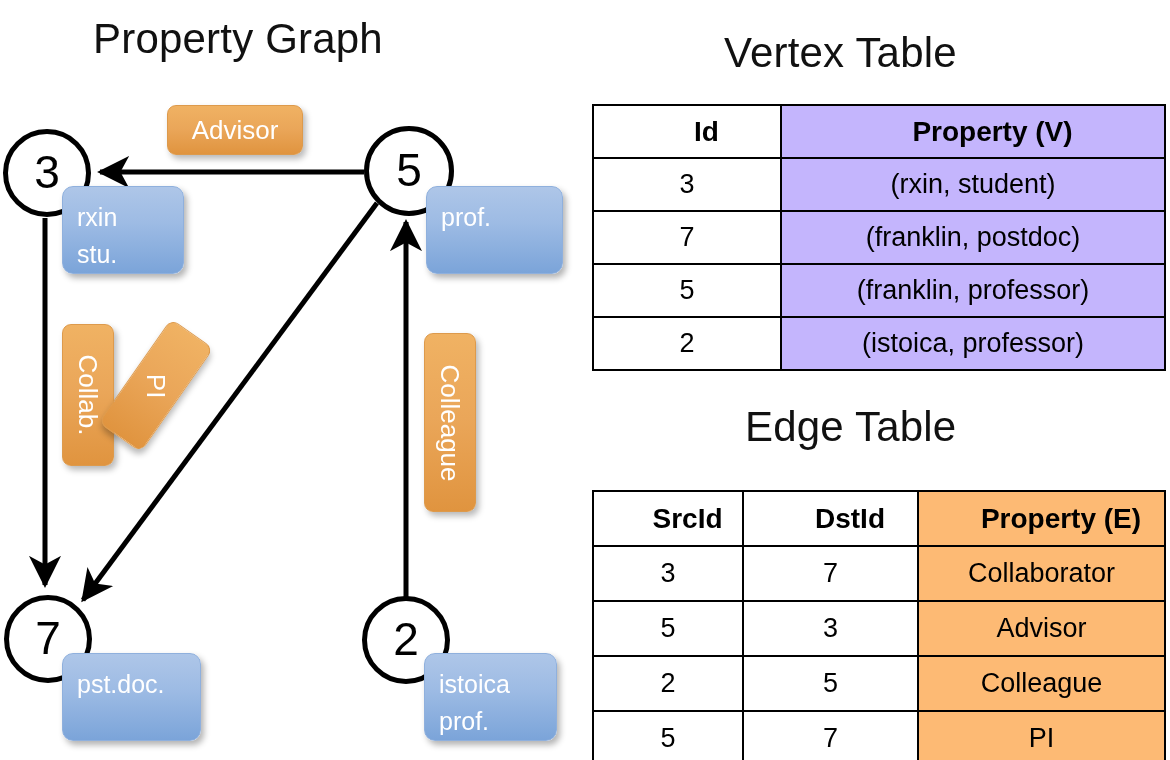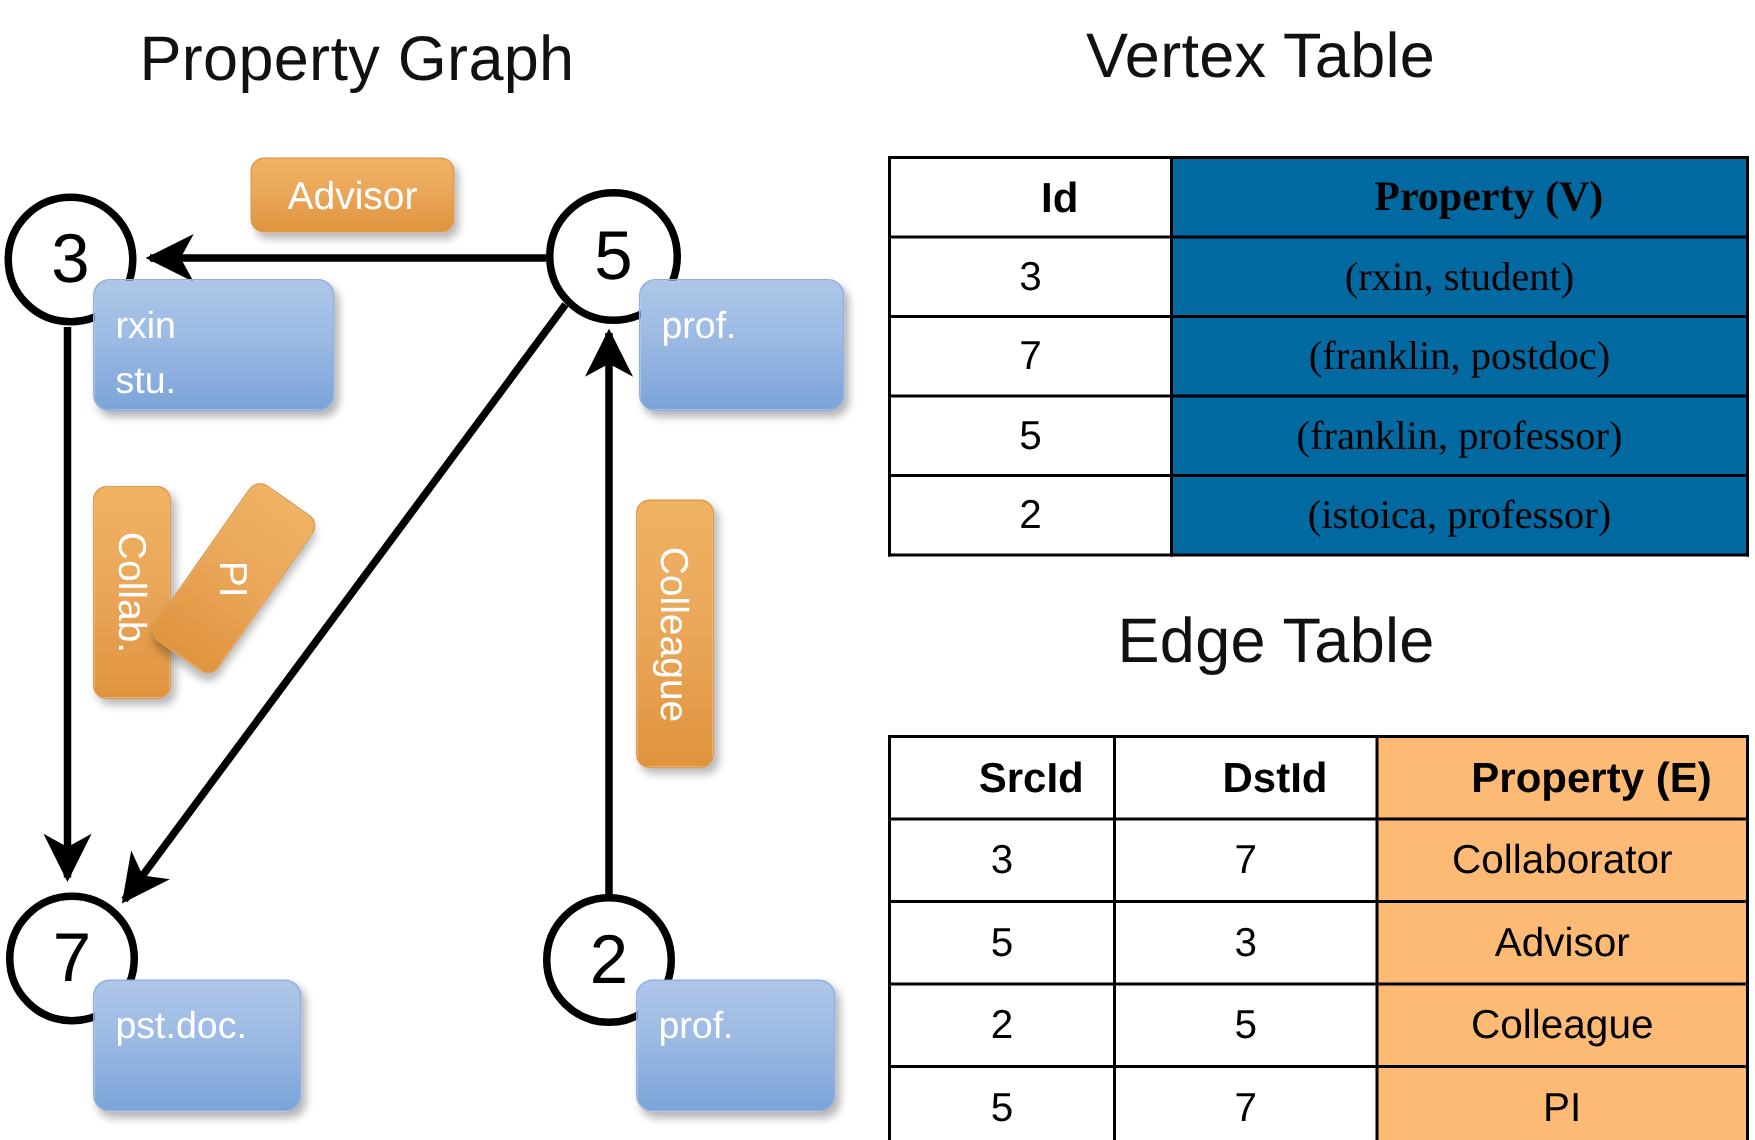--- a/index.html
+++ b/index.html
@@ -21,21 +21,21 @@
     position: absolute;
     font-family: "Liberation Sans", sans-serif;
     font-weight: 300;
     font-size: 42px;
     line-height: 1;
     letter-spacing: 0.2px;
     color: #111111;
     white-space: nowrap;
   }
   #title-property-graph { left: 93px;  top: 18px; }
-  #title-vertex-table   { left: 724px; top: 16px; }
+  #title-vertex-table   { left: 724px; top: 32px; }
   #title-edge-table     { left: 745px; top: 406px; }
 
   
   #graph-canvas {
     position: absolute;
     left: 0; top: 0;
     width: 585px;
     height: 760px;
   }
   #graph-svg { position: absolute; left: 0; top: 0; }
@@ -74,21 +74,21 @@
     box-shadow: 3px 4px 6px rgba(0,0,0,0.30);
     box-sizing: border-box;
     color: #ffffff;
     font-family: "Liberation Sans", sans-serif;
     font-weight: 300;
     font-size: 25px;
     line-height: 1.48;
     padding: 12px 0 0 14px;
     z-index: 4;
   }
-  #prop-rxin     { left: 62px;  top: 186px; width: 161px; height: 88px; }
+  #prop-rxin     { left: 62px;  top: 186px; width: 122px; height: 88px; }
   #prop-franklin { left: 426px; top: 186px; width: 137px; height: 88px; }
   #prop-jgonzal  { left: 62px;  top: 653px; width: 139px; height: 88px; }
   #prop-istoica  { left: 424px; top: 653px; width: 133px; height: 88px; }
 
   
   .edge-chip {
     position: absolute;
     border-radius: 9px;
     background: linear-gradient(to bottom, #f0b263 0%, #eaa659 48%, #e0943f 100%);
     border: 1px solid #dd9a4c;
@@ -126,21 +126,21 @@
     font-weight: 300;
     font-size: 27px;
     color: #000000;
     padding: 0;
   }
   .data-table th {
     font-weight: bold;
     font-size: 28px;
     padding-left: 39px;
   }
-  .cell-blue   { background: #0369a1; font-family: Liberation Serif, serif; }
+  .cell-blue   { background: #c4b5fd; }
   .cell-orange { background: #fdba74; }
   .cell-white  { background: #ffffff; }
 
   #vertex-table { left: 592px; top: 104px; width: 572px; }
   #vertex-table .col-id   { width: 188px; }
   #vertex-table .col-prop { width: 384px; }
   #vertex-table th, #vertex-table td { height: 51px; }
 
   #edge-table { left: 592px; top: 490px; width: 572px; }
   #edge-table .col-src  { width: 150px; }
@@ -191,20 +191,21 @@
     <div>rxin</div>
     <div>stu.</div>
   </div>
   <div class="prop-box" id="prop-franklin">
     <div>prof.</div>
   </div>
   <div class="prop-box" id="prop-jgonzal">
     <div>pst.doc.</div>
   </div>
   <div class="prop-box" id="prop-istoica">
+    <div>istoica</div>
     <div>prof.</div>
   </div>
 
   <div class="edge-chip" id="chip-advisor">
     <span>Advisor</span>
   </div>
   <div class="edge-chip" id="chip-collab">
     <span class="rot-cw">Collab.</span>
   </div>
   <div class="edge-chip" id="chip-pi">

